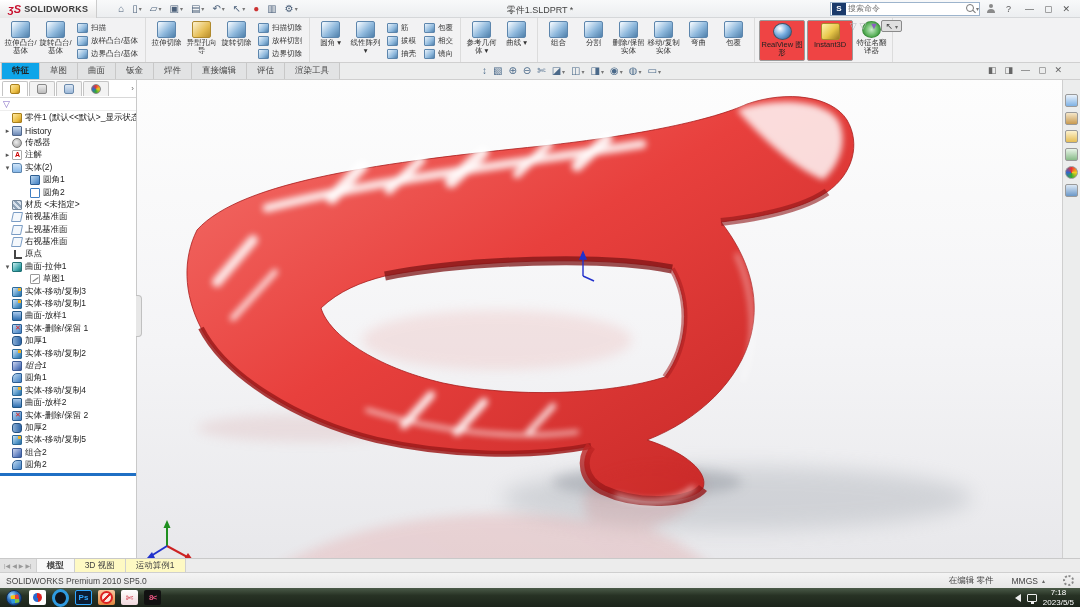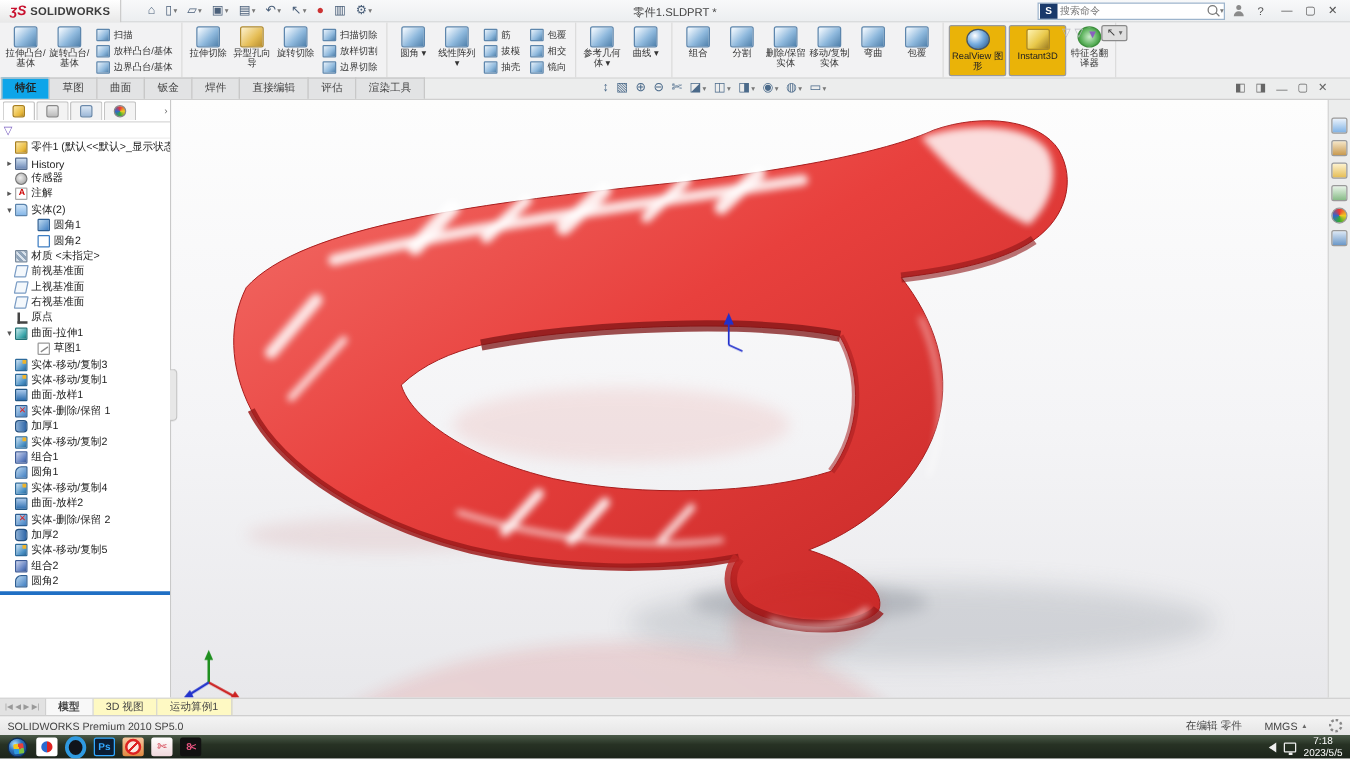--- a/index.html
+++ b/index.html
@@ -37,21 +37,21 @@
   .rbig .lbl { font-size:7.5px; line-height:1.1; text-align:center; color:#333; word-break:break-all; width:34px; }
   .ric { width:19px; height:17px; border-radius:2px; margin-bottom:1px; border:1px solid #5d86ad; background:linear-gradient(135deg,#e8f2fb 10%,#8fb9dd 55%,#4f80ab); }
   .ric.gold { border-color:#b08a2e; background:linear-gradient(135deg,#fdf2cf,#e5bd55 60%,#b98e2c); }
   .ric.green { border-color:#3d8f3d; background:radial-gradient(circle at 50% 50%,#c9ecc9,#58b058 60%,#2c7a2c); border-radius:50%; }
   .ric.ball { border-color:#456; background:radial-gradient(circle at 35% 30%,#fff,#78aee0 45%,#1f4f86); border-radius:50%; }
   .ric.pencil { border-color:#a98a2c; background:linear-gradient(135deg,#fff3b0,#e8c84a 55%,#9a7a20); }
   .rstack { display:flex; flex-direction:column; justify-content:center; gap:1px; height:43px; padding:0 2px; }
   .rsmall { display:flex; align-items:flex-end; gap:3px; padding:0 2px; border-radius:2px; cursor:default; height:12px; }
   .ric-s { width:11px; height:10px; border-radius:1px; border:1px solid #5d86ad; background:linear-gradient(135deg,#e8f2fb,#8fb9dd 60%,#4f80ab); flex:0 0 auto; }
   .rsmall .lbl { font-size:7.5px; white-space:nowrap; color:#333; }
-  .rtoggle { width:46px; height:41px; margin:1px; display:flex; flex-direction:column; align-items:center; padding-top:2px; background:#eab308; border:1px solid #9a9a9a; border-radius:2px; cursor:default; }
+  .rtoggle { width:46px; height:41px; margin:1px; display:flex; flex-direction:column; align-items:center; padding-top:2px; background:#ef4444; border:1px solid #9a9a9a; border-radius:2px; cursor:default; }
   .rtoggle .lbl { font-size:7.5px; text-align:center; line-height:1.15; color:#222; }
   .sel-filter { position:absolute; right:178px; top:2px; display:flex; align-items:center; gap:3px; }
   .funnel { font-size:9px; color:#b9b9c2; }
   .funnel.active { color:#8a5fc0; }
   .cursor-chip { border:1px solid #8a8a8a; background:#dfdfdf; border-radius:2px; padding:0 3px; font-size:9px; color:#444; display:flex; gap:2px; align-items:center; }
   .cursor-chip .c { font-size:6px; color:#666; }
 
   
   .tabrow { height:17px; background:#eceded; border-bottom:1px solid #cfcfcf; display:flex; align-items:flex-end; position:relative; }
   .ctab { padding:2px 10px 2px; font-size:8.5px; color:#444; border:1px solid #c8c8c8; border-bottom:none; background:#e2e3e4; margin-left:-1px; cursor:default; }
@@ -553,21 +553,21 @@
           <div class="trow" style="padding-left: 3px;">
             <span class="texp"></span>
             <span class="ti thicken"></span>
             <span class="tlabel">加厚1</span>
           </div>
           <div class="trow" style="padding-left: 3px;">
             <span class="texp"></span>
             <span class="ti movecopy"></span>
             <span class="tlabel">实体-移动/复制2</span>
           </div>
-          <div class="trow" style="padding-left: 3px;">
+          <div class="trow" style="padding-left: 3px; font-style: italic;">
             <span class="texp"></span>
             <span class="ti combine"></span>
             <span class="tlabel">组合1</span>
           </div>
           <div class="trow" style="padding-left: 3px;">
             <span class="texp"></span>
             <span class="ti fillet"></span>
             <span class="tlabel">圆角1</span>
           </div>
           <div class="trow" style="padding-left: 3px;">

